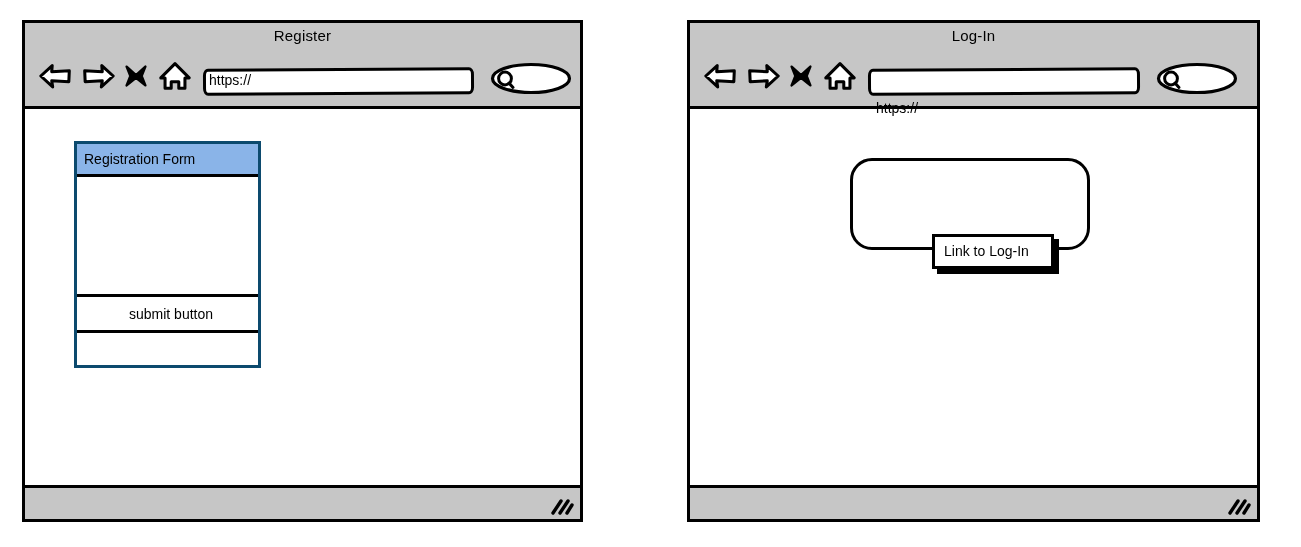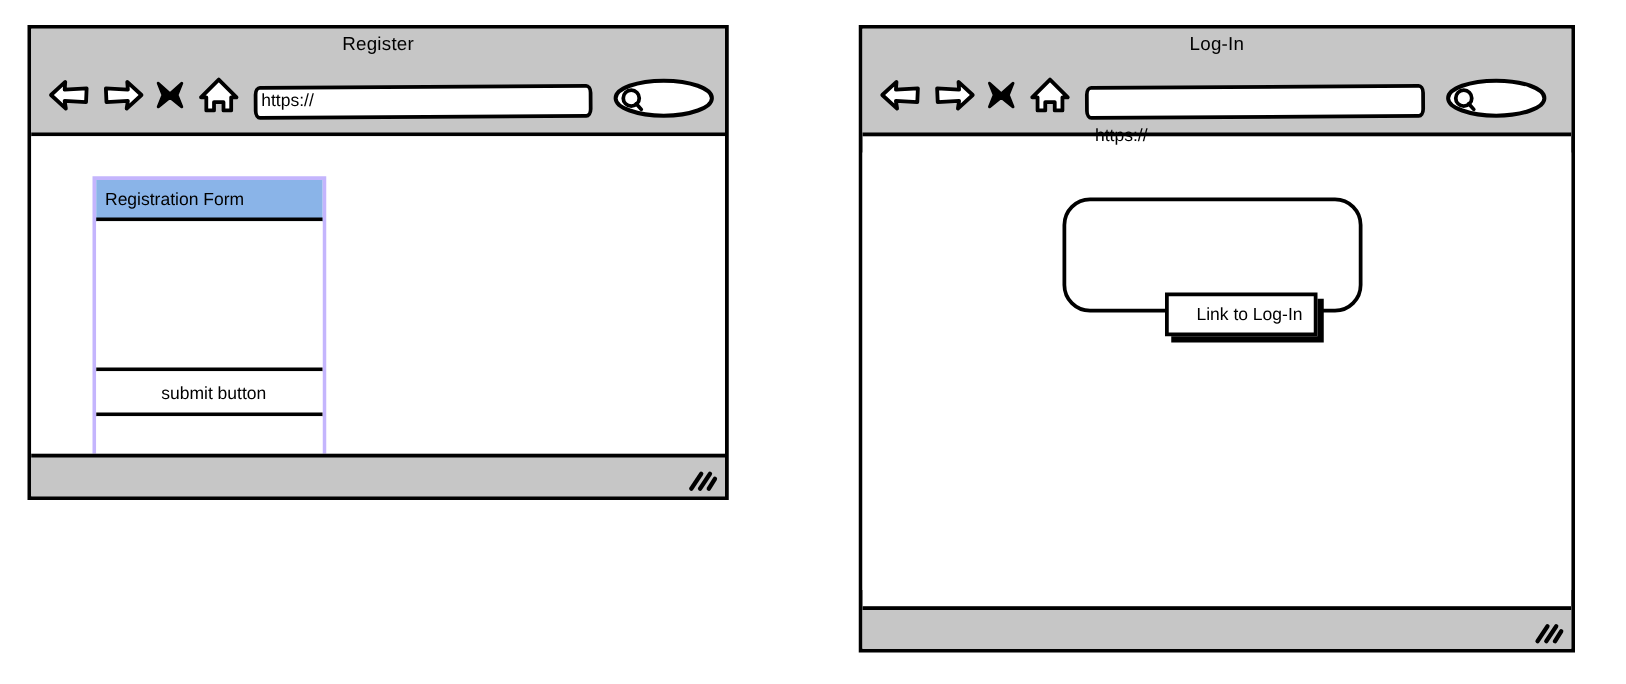--- a/index.html
+++ b/index.html
@@ -18,21 +18,21 @@
 
   
   .browser-window {
     position: absolute;
     background: #ffffff;
     border: 3px solid #000000;
     box-sizing: border-box;
     display: flex;
     flex-direction: column;
   }
-  #window-register { left: 22px;  top: 20px; width: 561px; height: 380px; }
+  #window-register { left: 22px;  top: 20px; width: 561px; height: 502px; }
   #window-login    { left: 687px; top: 20px; width: 573px; height: 502px; gap: 13px; }
 
   
   .toolbar {
     position: relative;
     background: #c6c6c6;
     border-bottom: 3px solid #000000;
     box-sizing: border-box;
     height: 86px;
     flex: 0 0 86px;
@@ -136,21 +136,21 @@
     width: 26px;
     height: 20px;
   }
 
   
   .form-panel {
     position: absolute;
     left: 49px;
     top: 32px;
     width: 187px;
-    border: 3px solid #c4b5fd;
+    border: 3px solid #0c4a6e;
     box-sizing: border-box;
     background: #ffffff;
   }
   .form-header {
     height: 33px;
     background: #8ab4e8;
     border-bottom: 3px solid #000000;
     box-sizing: border-box;
     display: flex;
     align-items: center;
@@ -214,21 +214,21 @@
     left: 82px;
     top: 76px;
     min-width: 122px;
     padding: 5px 9px 6px;
     background: #ffffff;
     border: 3px solid #000000;
     box-sizing: border-box;
     box-shadow: 5px 5px 0 0 #000000;
     font-size: 14px;
     line-height: 18px;
-    text-align: right;
+    text-align: left;
     white-space: nowrap;
   }
 </style>
 </head>
 <body>
 
 <div class="browser-window" id="window-register">
 
   <div class="toolbar">
 

